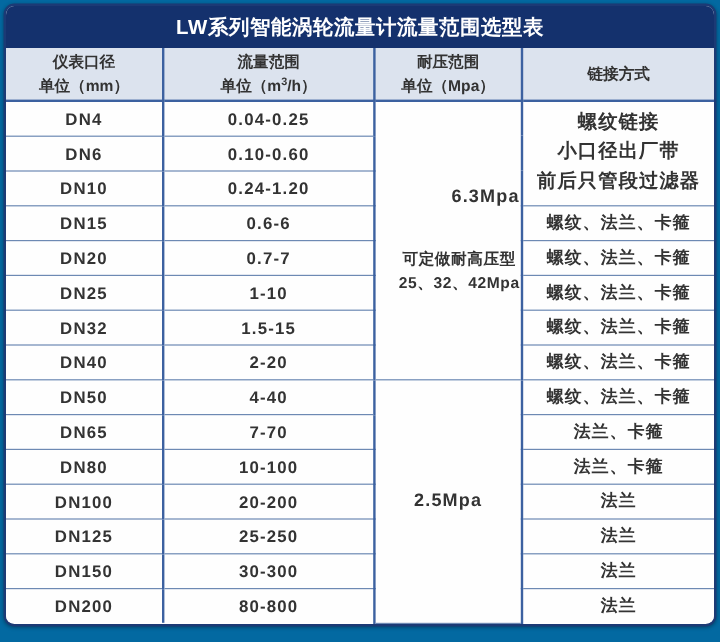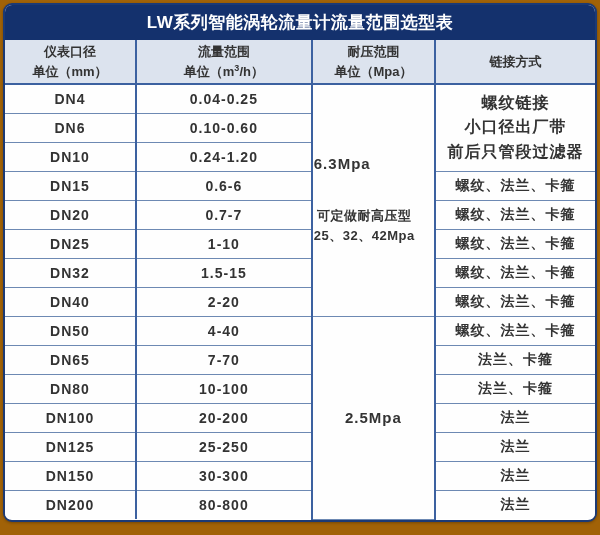--- a/index.html
+++ b/index.html
@@ -5,21 +5,21 @@
   * { box-sizing: border-box; }
   html, body {
     margin: 0;
     padding: 0;
     background: #f4f4f4;
     font-family: "Liberation Sans", "DejaVu Sans", sans-serif;
   }
   .page {
     width: 600px;
     height: 535px;
-    background: #a16207;
+    background: #0369a1;
     padding: 3px;
   }
   .frame {
     width: 594px;
     border: 2px solid #1c3a75;
     border-radius: 9px;
     overflow: hidden;
     background: #ffffff;
     box-shadow: 0 1px 3px rgba(0,0,0,0.28);
   }
@@ -71,21 +71,21 @@
   td.dn-cell, td.flow-cell { letter-spacing: 1.2px; }
   sup.cube {
     font-size: 9px;
     vertical-align: super;
     line-height: 0;
   }
   td.pressure-cell { font-size: 15px; letter-spacing: 1px; }
   .pressure-stack {
     display: flex;
     flex-direction: column;
-    align-items: flex-start;
+    align-items: flex-end;
     justify-content: center;
     gap: 34px;
   }
   .pressure-value { font-size: 15px; }
   .pressure-note { font-size: 13px; line-height: 1.55; letter-spacing: 0.5px; }
   td.conn-cell { font-size: 13px; letter-spacing: 0.5px; }
   .conn-lines { line-height: 1.55; font-size: 16px; }
 </style>
 </head>
 <body>

